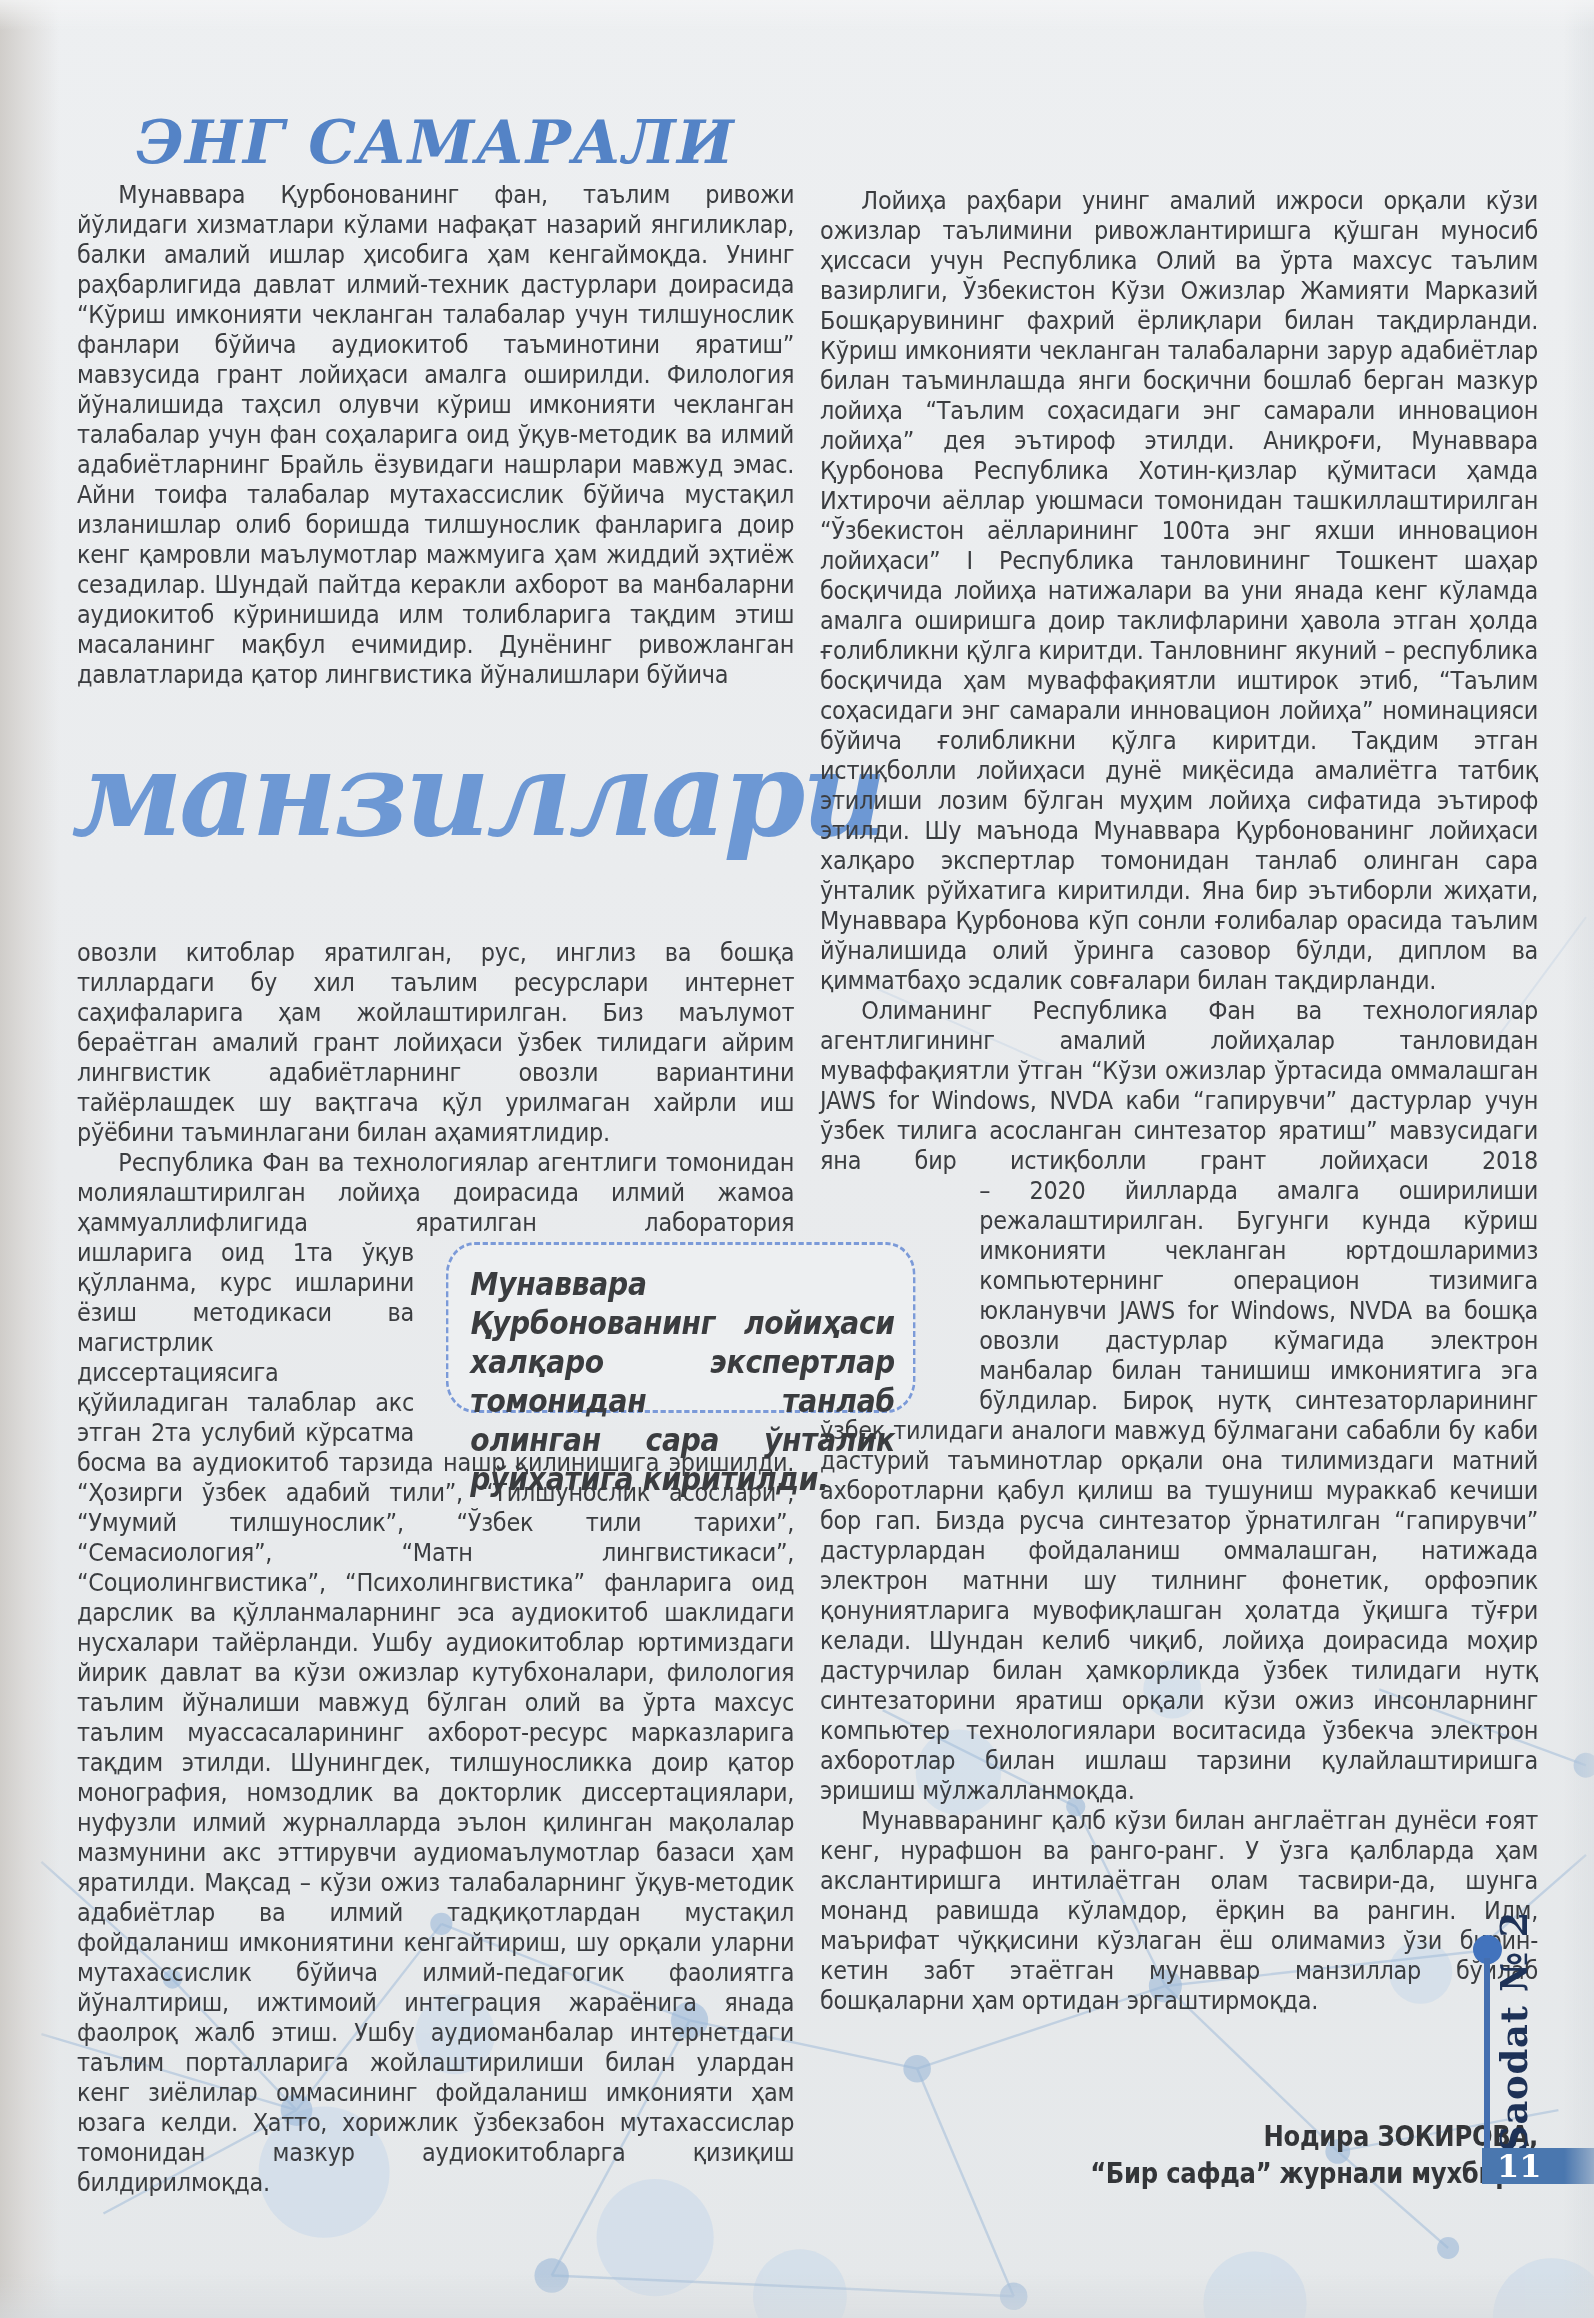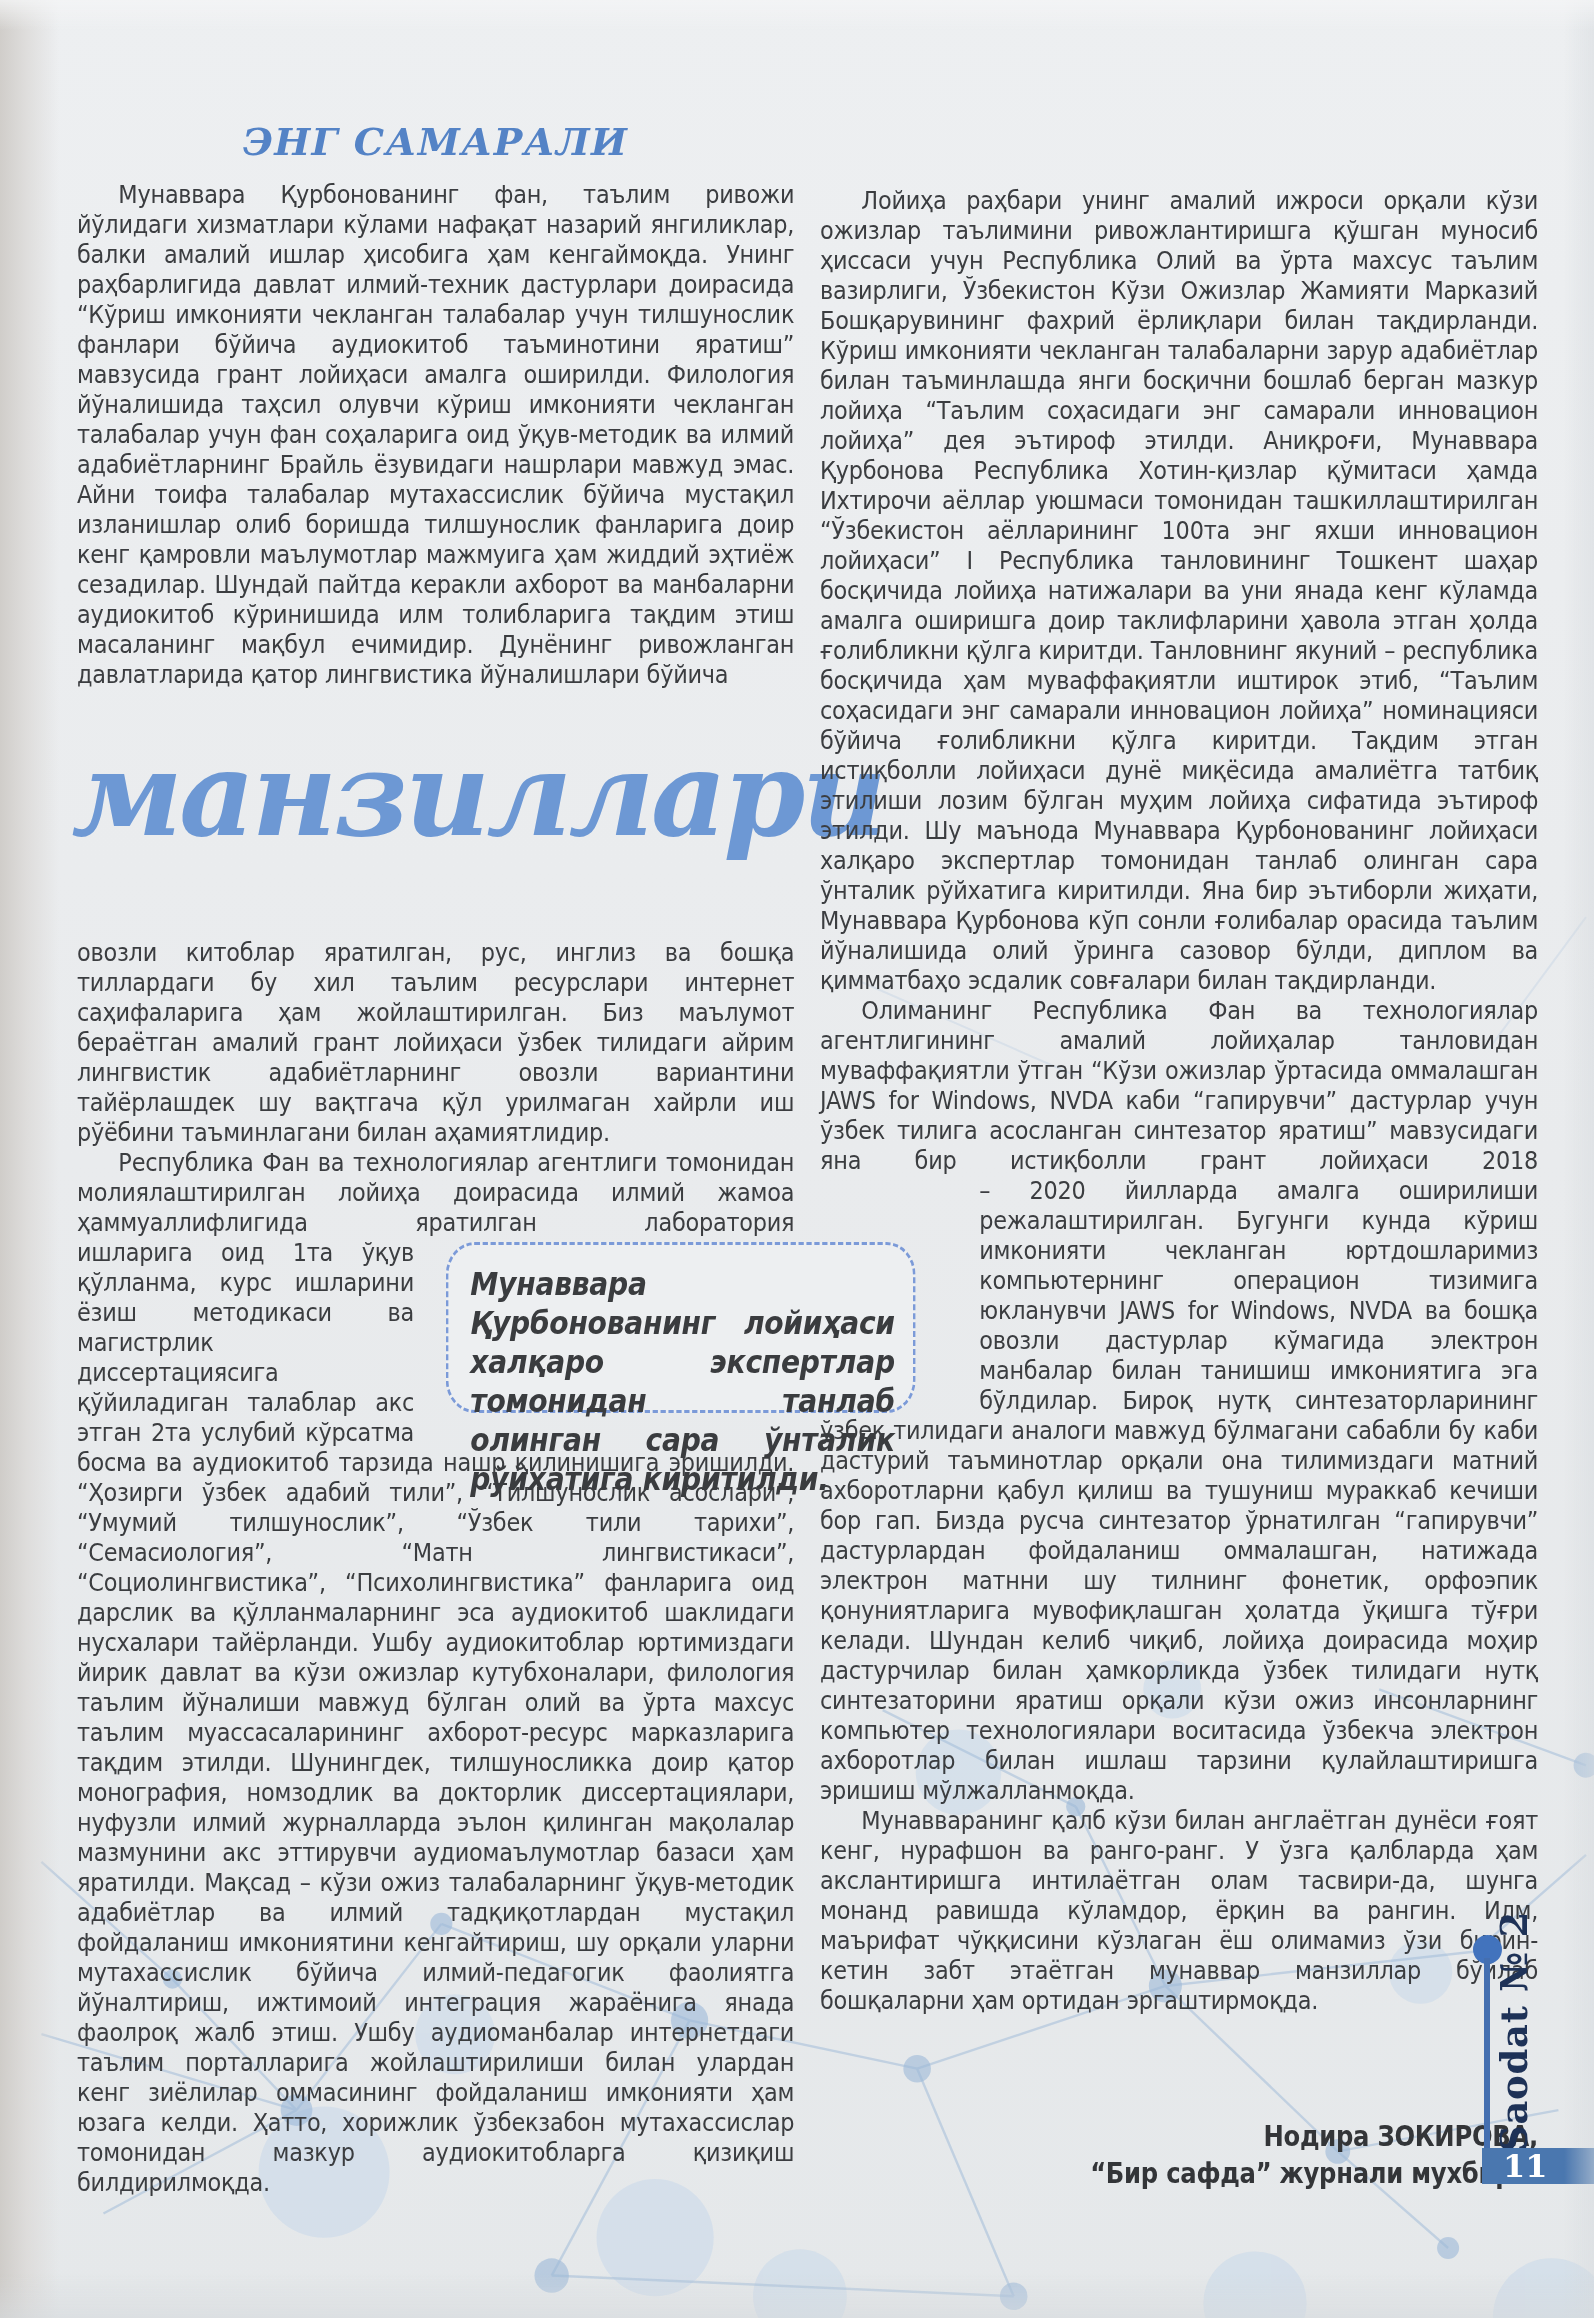--- a/index.html
+++ b/index.html
@@ -32,21 +32,21 @@
   p.body-text {
     margin:0; font-size:25.5px; line-height:30px; text-align:justify;
     letter-spacing:-0.3px; word-spacing:0.3px; color:#3b3d40;
   }
   .indent { text-indent:47px; }
   .justify-last { text-align-last:justify; }
 
   .title-block {
     text-align:center; font-family:"DejaVu Serif","Liberation Serif",serif;
     font-style:italic; font-weight:700; color:#5483c6;
-    font-size:38px; line-height:52px; letter-spacing:1.4px; margin:0 0 11px 0;
+    font-size:60px; line-height:52px; letter-spacing:1.4px; margin:0 0 11px 0;
   }
   .headline {
     font-family:"DejaVu Serif","Liberation Serif",serif; font-style:italic; font-weight:700;
     color:#6d98d4; font-size:117px; line-height:124px; letter-spacing:-3.4px;
     margin:43px 0 81px -5.5px; white-space:nowrap;
   }
 
   
   .spacer-right { float:right; width:414px; height:179px; margin:4.1px 0 6.9px 18px; position:relative; }
   .spacer-left  { float:left;  width:163px; height:229px; margin:2.8px 18px 4.1px 0; }
@@ -68,21 +68,21 @@
                border-radius:50%; background:#4273bd; z-index:2; }
   .side-line { position:absolute; left:1484px; top:1958px; width:5.5px; height:192px;
                background:#446fb0; z-index:2; }
   .side-label{ position:absolute; left:1492px; top:2152px; width:192px; height:44px;
                transform:rotate(-90deg); transform-origin:0 0; white-space:nowrap;
                font-family:"DejaVu Serif","Liberation Serif",serif; font-weight:700;
                font-size:37px; line-height:44px; letter-spacing:0.7px; color:#1e3257; z-index:2; }
   .page-num  { position:absolute; left:1482px; top:2148px; width:112px; height:36px;
                box-sizing:border-box; background:#4a77af; color:#ffffff;
                font-family:"DejaVu Serif","Liberation Serif",serif; font-weight:700;
-               font-size:32px; line-height:36px; padding-left:21px; z-index:2; }
+               font-size:32px; line-height:36px; padding-left:15px; z-index:2; }
 </style>
 </head>
 <body>
 
 <div id="page">
 
   <svg class="net" width="1595" height="2319" viewBox="0 0 2313 3363">
     <g fill="#c6d7ea" opacity="0.5">
       <circle cx="470" cy="3150" r="95"></circle>
         <circle cx="950" cy="3245" r="85"></circle>

